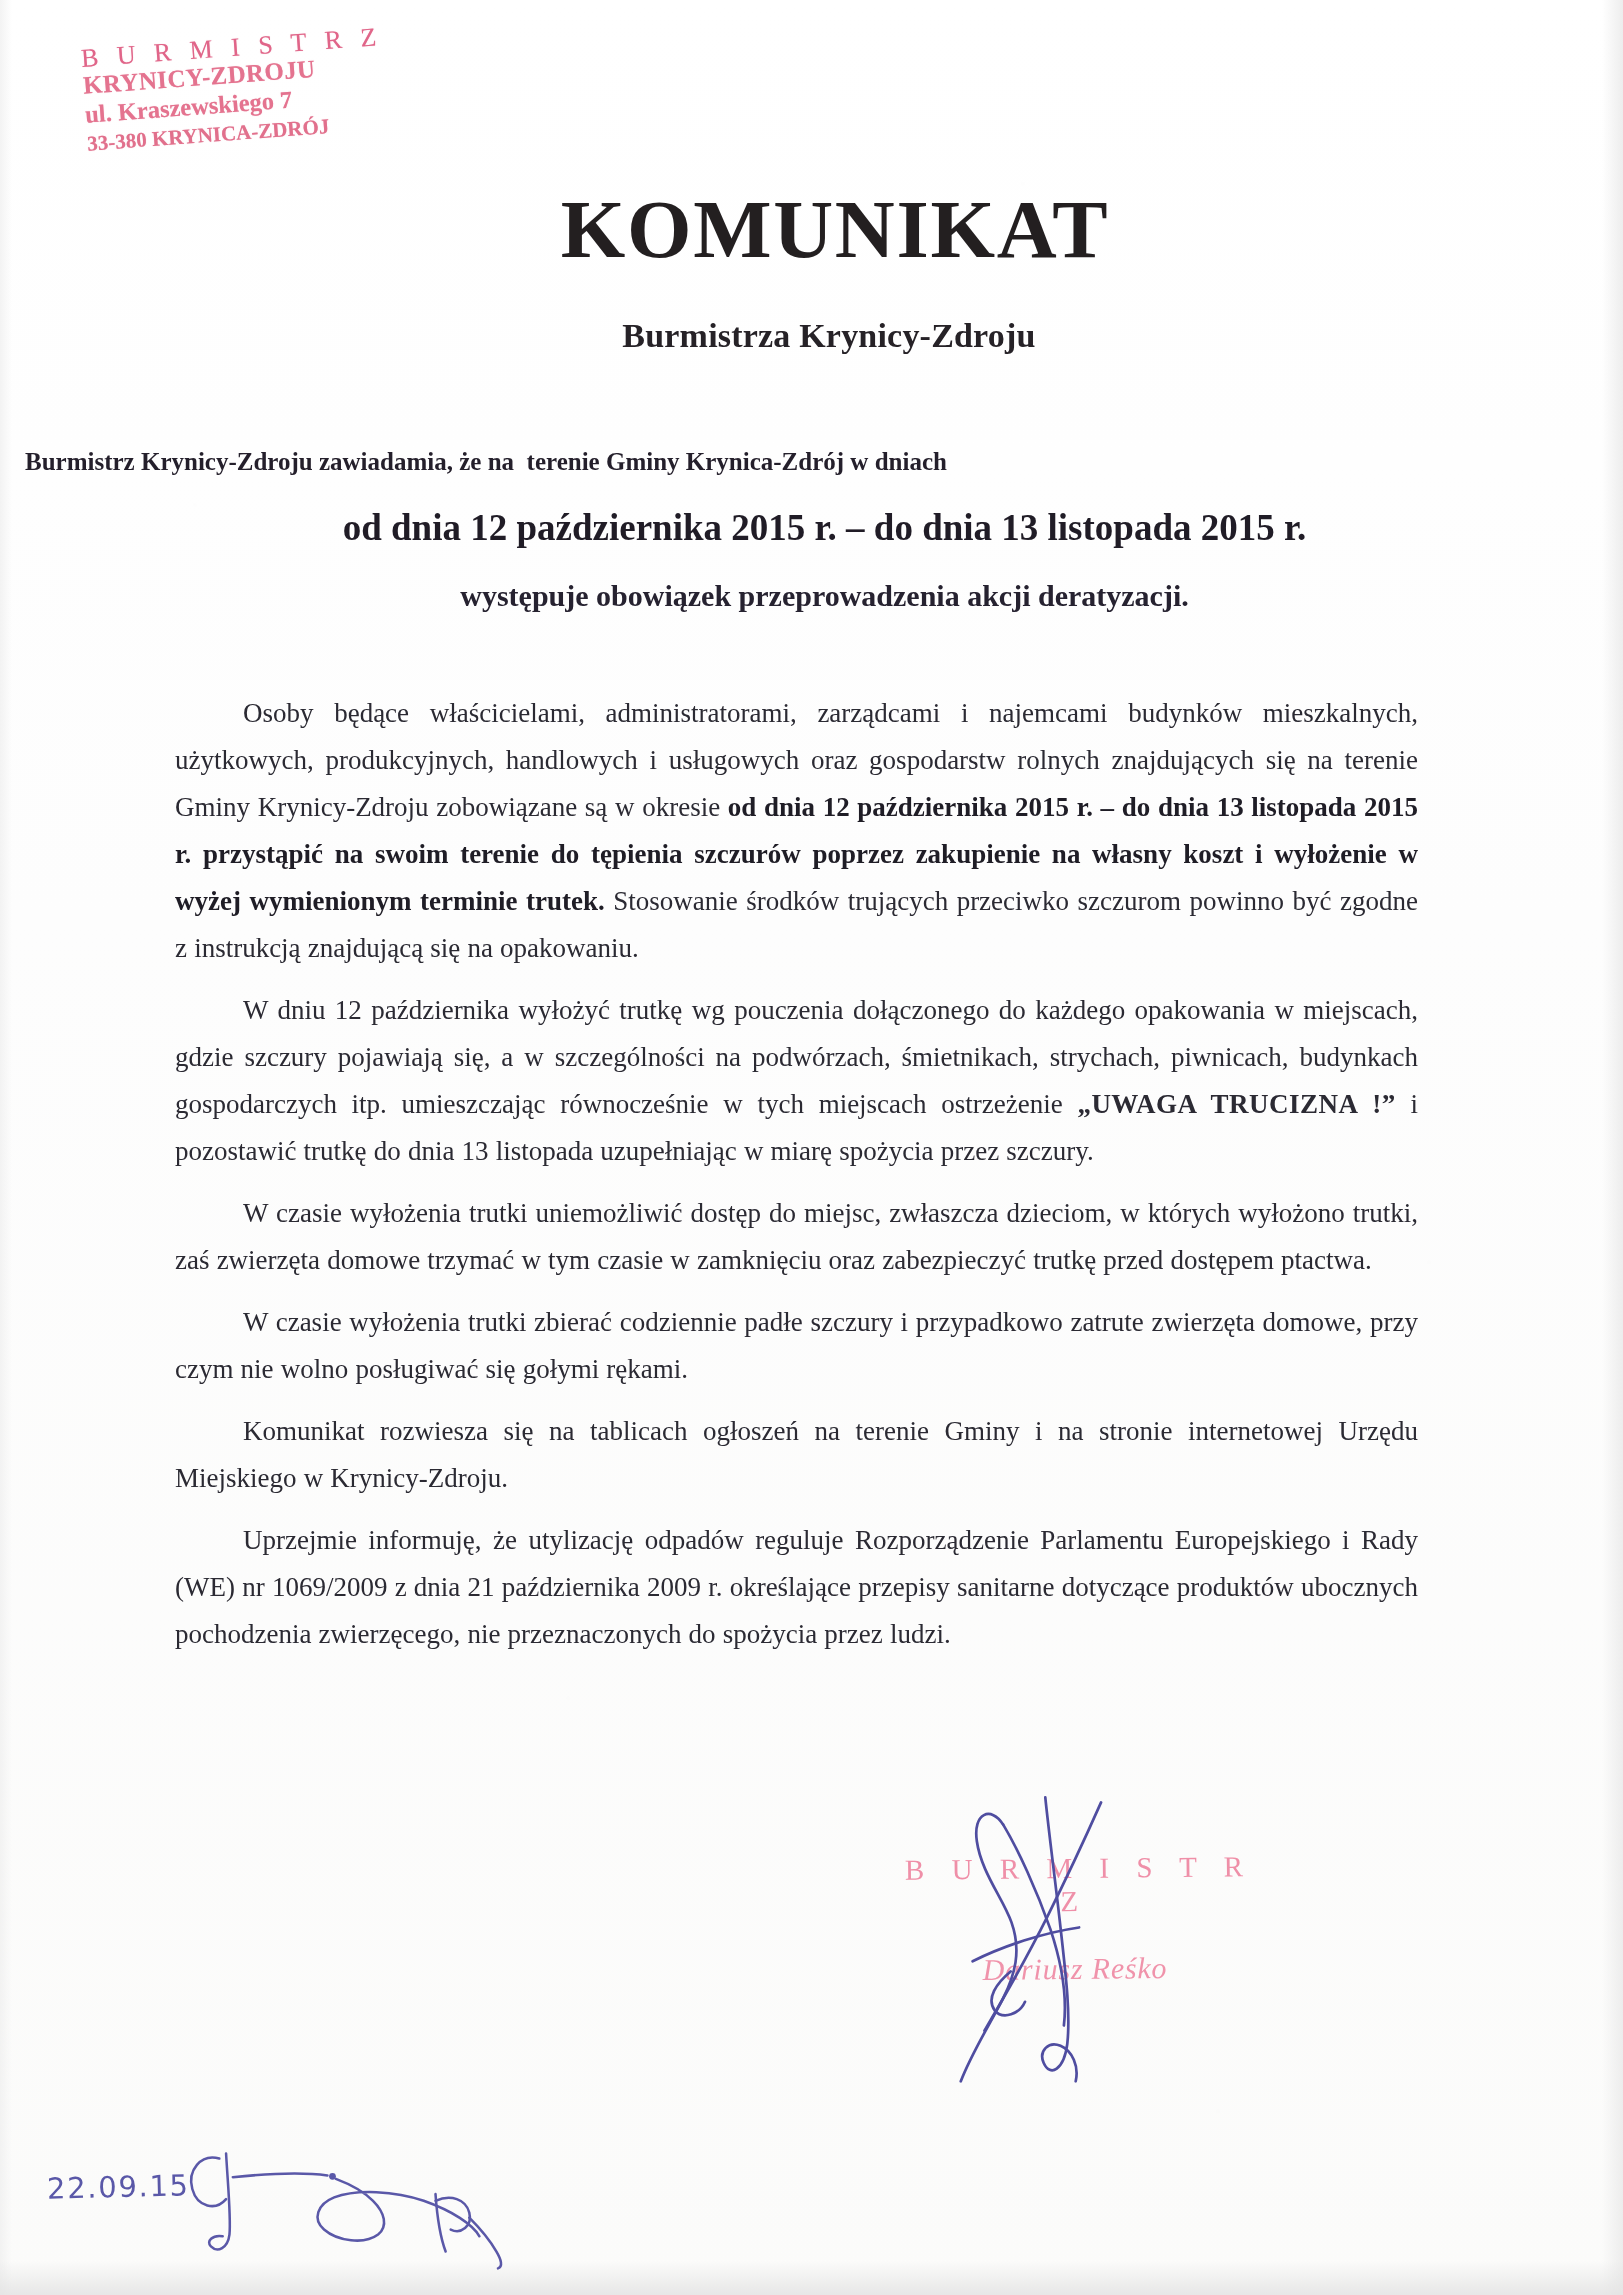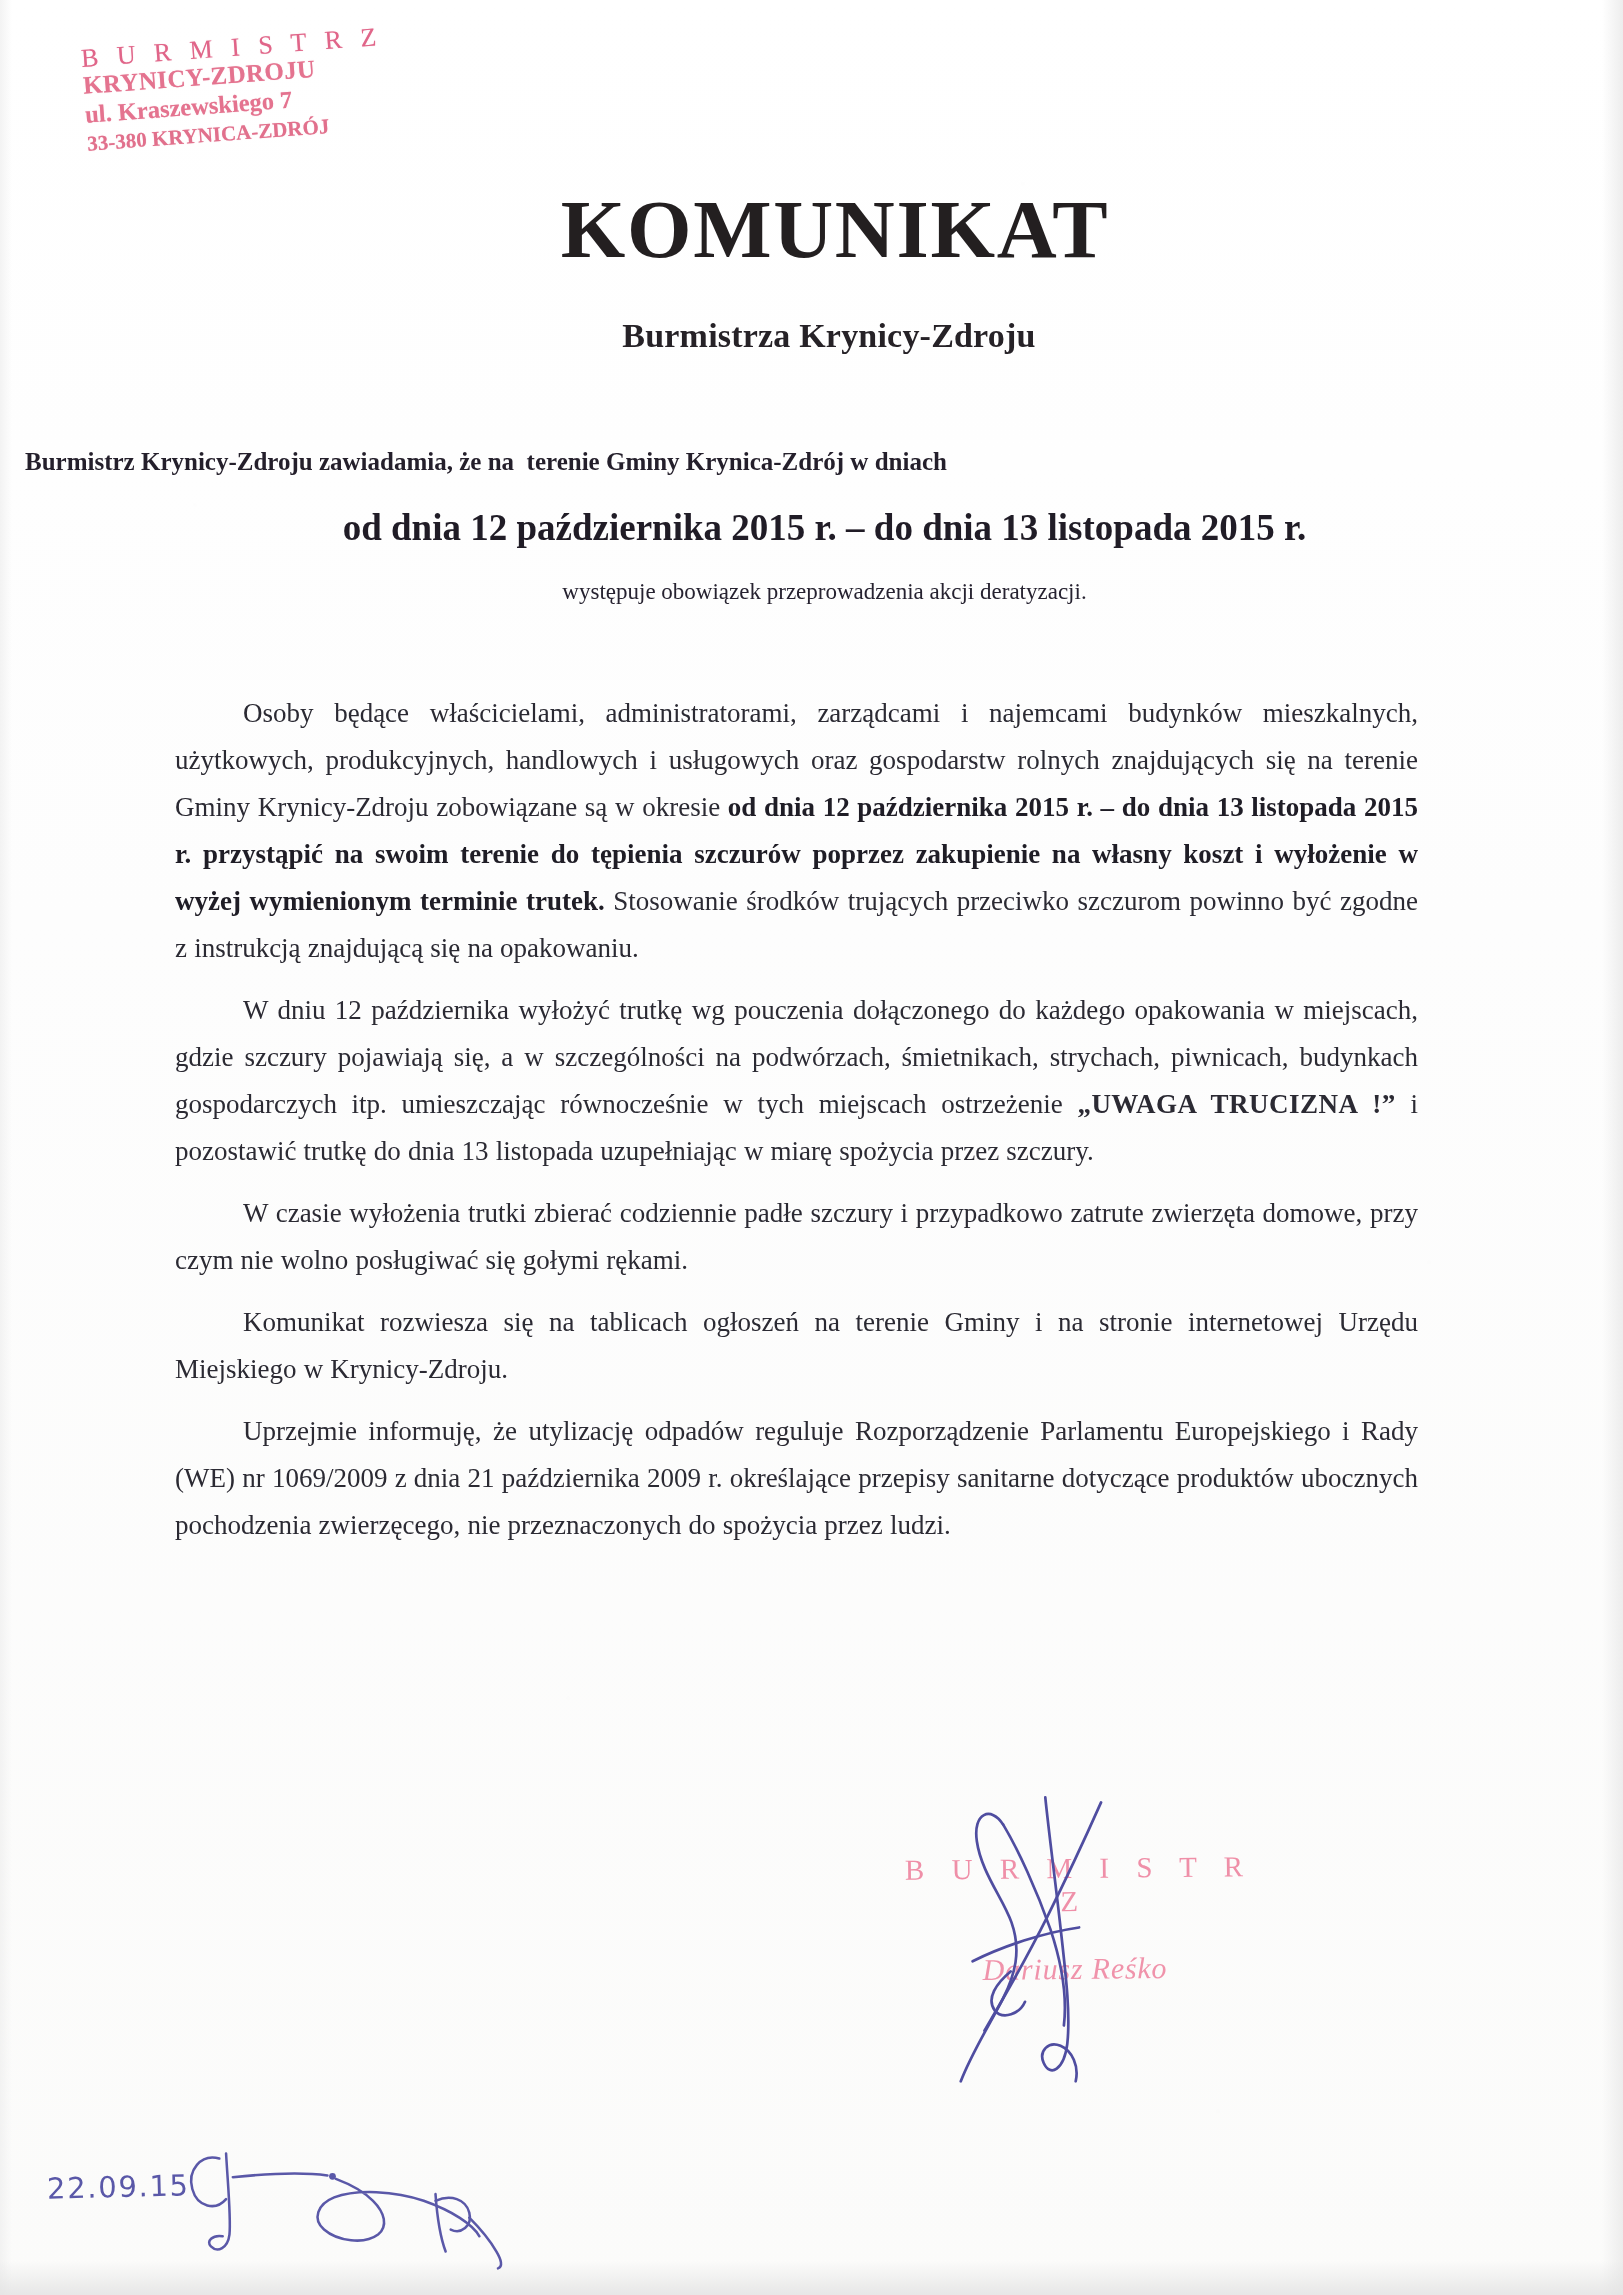--- a/index.html
+++ b/index.html
@@ -141,22 +141,22 @@
     font-size: 37px;
     font-weight: 700;
     color: #201c26;
     padding-left: 25px;
   }
   .duty-line {
     position: absolute;
     left: 0; right: 0;
     top: 579px;
     text-align: center;
-    font-size: 23px;
-    font-weight: 400;
+    font-size: 30px;
+    font-weight: 700;
     color: #262230;
     padding-left: 25px;
   }
 
   
   .body-wrap {
     position: absolute;
     left: 175px;
     top: 690px;
     width: 1243px;
@@ -251,20 +251,21 @@
   <div class="lead-line">Burmistrz Krynicy-Zdroju zawiadamia, że na  terenie Gminy Krynica-Zdrój w dniach</div>
   <div class="date-line">od dnia 12 października 2015 r. – do dnia 13 listopada 2015 r.</div>
   <div class="duty-line">występuje obowiązek przeprowadzenia akcji deratyzacji.</div>
 
   <div class="body-wrap">
 
     <p class="para gap"><span>Osoby będące właścicielami, administratorami, zarządcami i najemcami budynków mieszkalnych, użytkowych, produkcyjnych, handlowych i usługowych oraz gospodarstw rolnych znajdujących się na terenie Gminy Krynicy-Zdroju zobowiązane są w okresie </span><b>od dnia 12 października 2015 r. – do dnia 13 listopada 2015 r. przystąpić na swoim terenie do tępienia szczurów poprzez zakupienie na własny koszt i wyłożenie w wyżej wymienionym terminie trutek.</b><span> Stosowanie środków trujących przeciwko szczurom powinno być zgodne z instrukcją znajdującą się na opakowaniu.</span></p>
 
     <p class="para gap"><span>W dniu 12 października wyłożyć trutkę wg pouczenia dołączonego do każdego opakowania w miejscach, gdzie szczury pojawiają się, a w szczególności na podwórzach, śmietnikach, strychach, piwnicach, budynkach gospodarczych itp. umieszczając równocześnie w tych miejscach ostrzeżenie </span><span class="quoted">„UWAGA TRUCIZNA !”</span><span> i pozostawić trutkę do dnia 13 listopada uzupełniając w miarę spożycia przez szczury.</span></p>
 
+    <p class="para gap">W czasie wyłożenia trutki uniemożliwić dostęp do miejsc, zwłaszcza dzieciom, w których wyłożono trutki, zaś zwierzęta domowe trzymać w tym czasie w zamknięciu oraz zabezpieczyć trutkę przed dostępem ptactwa.</p>
 
     <p class="para gap">W czasie wyłożenia trutki zbierać codziennie padłe szczury i przypadkowo zatrute zwierzęta domowe, przy czym nie wolno posługiwać się gołymi rękami.</p>
 
     <p class="para gap">Komunikat rozwiesza się na tablicach ogłoszeń na terenie Gminy i na stronie internetowej Urzędu Miejskiego w Krynicy-Zdroju.</p>
 
     <p class="para">Uprzejmie informuję, że utylizację odpadów reguluje Rozporządzenie Parlamentu Europejskiego i Rady (WE) nr 1069/2009 z dnia 21 października 2009 r. określające przepisy sanitarne dotyczące produktów ubocznych pochodzenia zwierzęcego, nie przeznaczonych do spożycia przez ludzi.</p>
 
   </div>
 
   <div class="sig-block">

